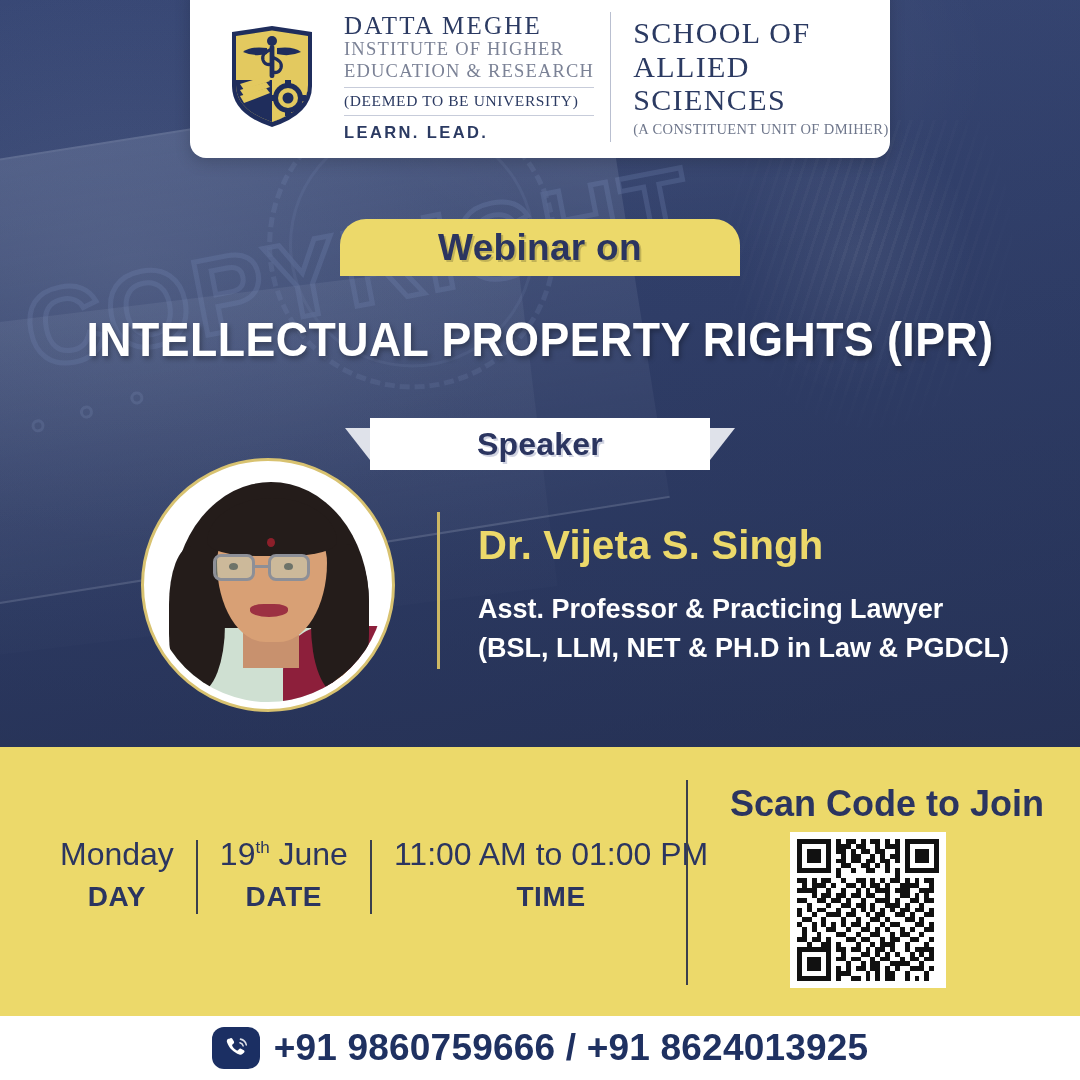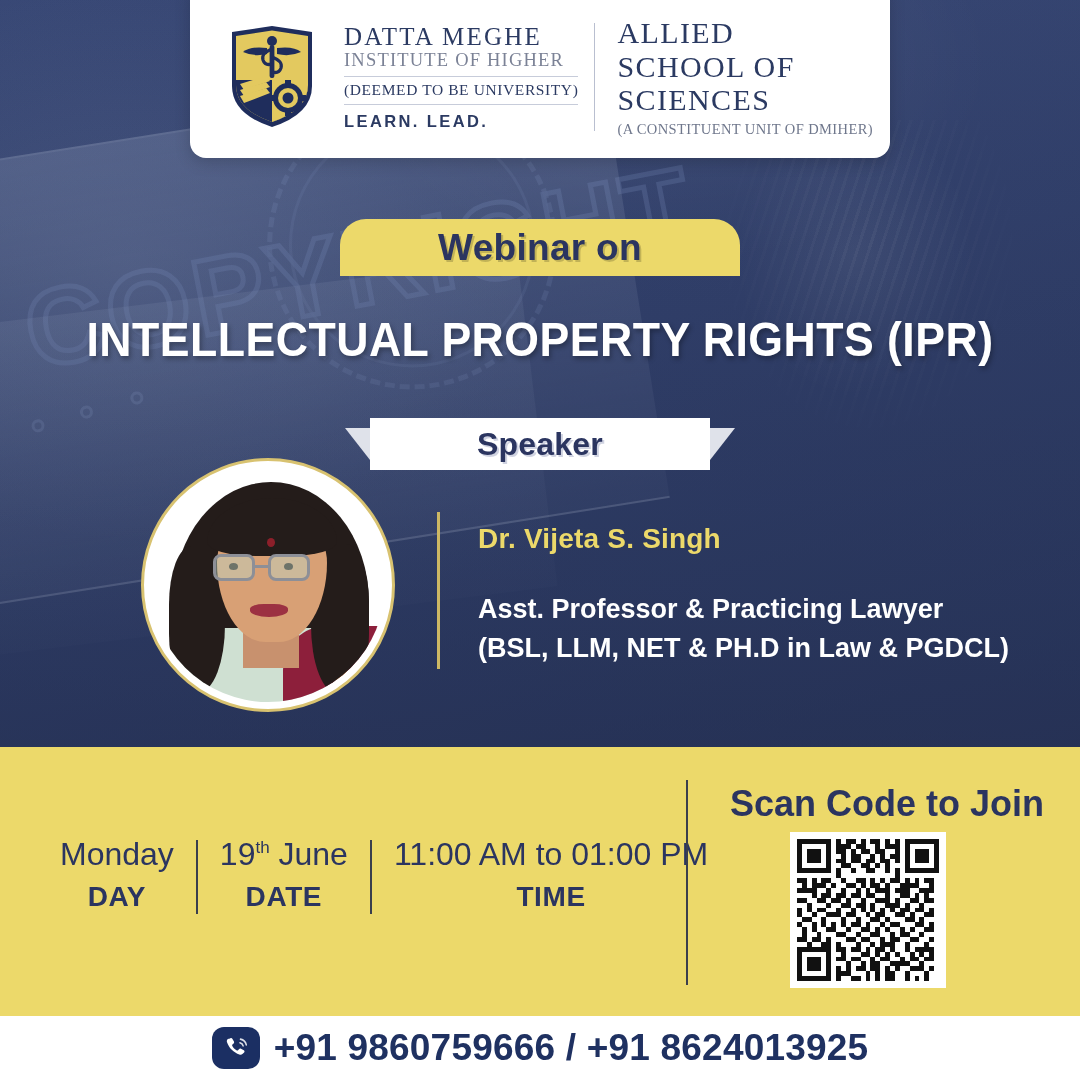--- a/index.html
+++ b/index.html
@@ -262,21 +262,21 @@
     background:#241c1a; border-radius:20% 40% 40% 46%;
   }
 
   .gold-divider{
     position:absolute; left:437px; top:512px; width:3px; height:157px;
     background:#cdb864;
   }
   .sp-name{
     position:absolute; left:478px; top:523px;
     font-family:"Liberation Sans", sans-serif; font-weight:bold;
-    font-size:28px; color:#ecd96a; letter-spacing:.2px;
+    font-size:40px; color:#ecd96a; letter-spacing:.2px;
   }
   .sp-role{
     position:absolute; left:478px; top:590px;
     font-family:"Liberation Sans", sans-serif; font-weight:bold;
     font-size:27px; color:#ffffff; line-height:1.45;
   }
 
   
   .band{
     position:absolute; left:0; top:747px; width:1080px; height:269px;
@@ -385,29 +385,30 @@
         <rect x="59" y="56" width="6" height="7"></rect>
           <rect x="59" y="85" width="6" height="7"></rect>
         <rect x="44" y="71" width="7" height="6"></rect>
           <rect x="73" y="71" width="7" height="6"></rect>
       </g>
     </svg>
 
     <div class="hdr-left">
       <div class="h-l1">DATTA MEGHE</div>
       <div class="h-l2">INSTITUTE OF HIGHER</div>
+      <div class="h-l2">EDUCATION &amp; RESEARCH</div>
       <div class="h-rule"></div>
       <div class="h-l3">(DEEMED TO BE UNIVERSITY)</div>
       <div class="h-rule"></div>
       <div class="h-l4">LEARN. LEAD.</div>
     </div>
 
     <div class="hdr-right">
+      <div class="h-r1">SCHOOL OF</div>
       <div class="h-r1">ALLIED</div>
-      <div class="h-r1">SCHOOL OF</div>
       <div class="h-r1">SCIENCES</div>
       <div class="h-r2">(A CONSTITUENT UNIT OF DMIHER)</div>
     </div>
   </div>
 
   <div class="tab-webinar">
     <span>Webinar on</span>
   </div>
 
   <div class="title-main">INTELLECTUAL PROPERTY RIGHTS (IPR)</div>

